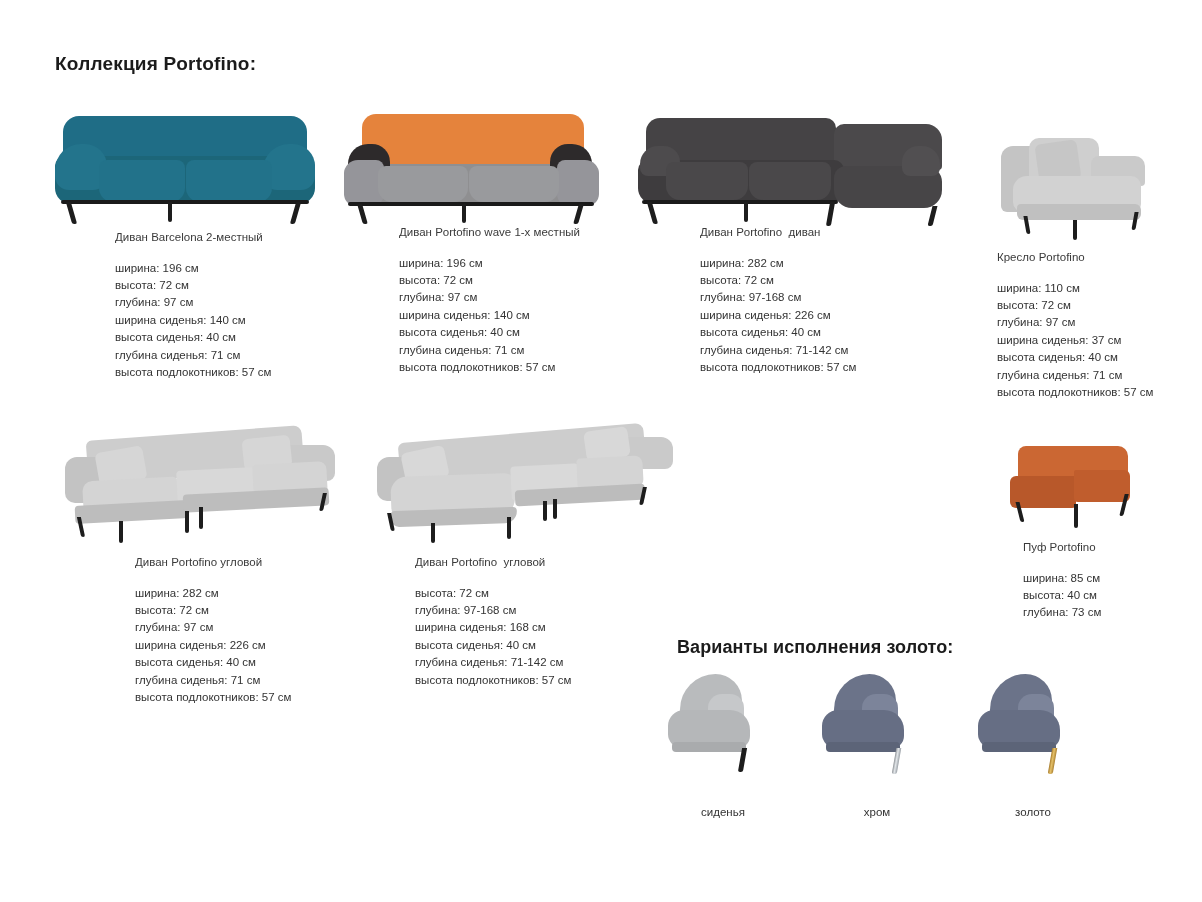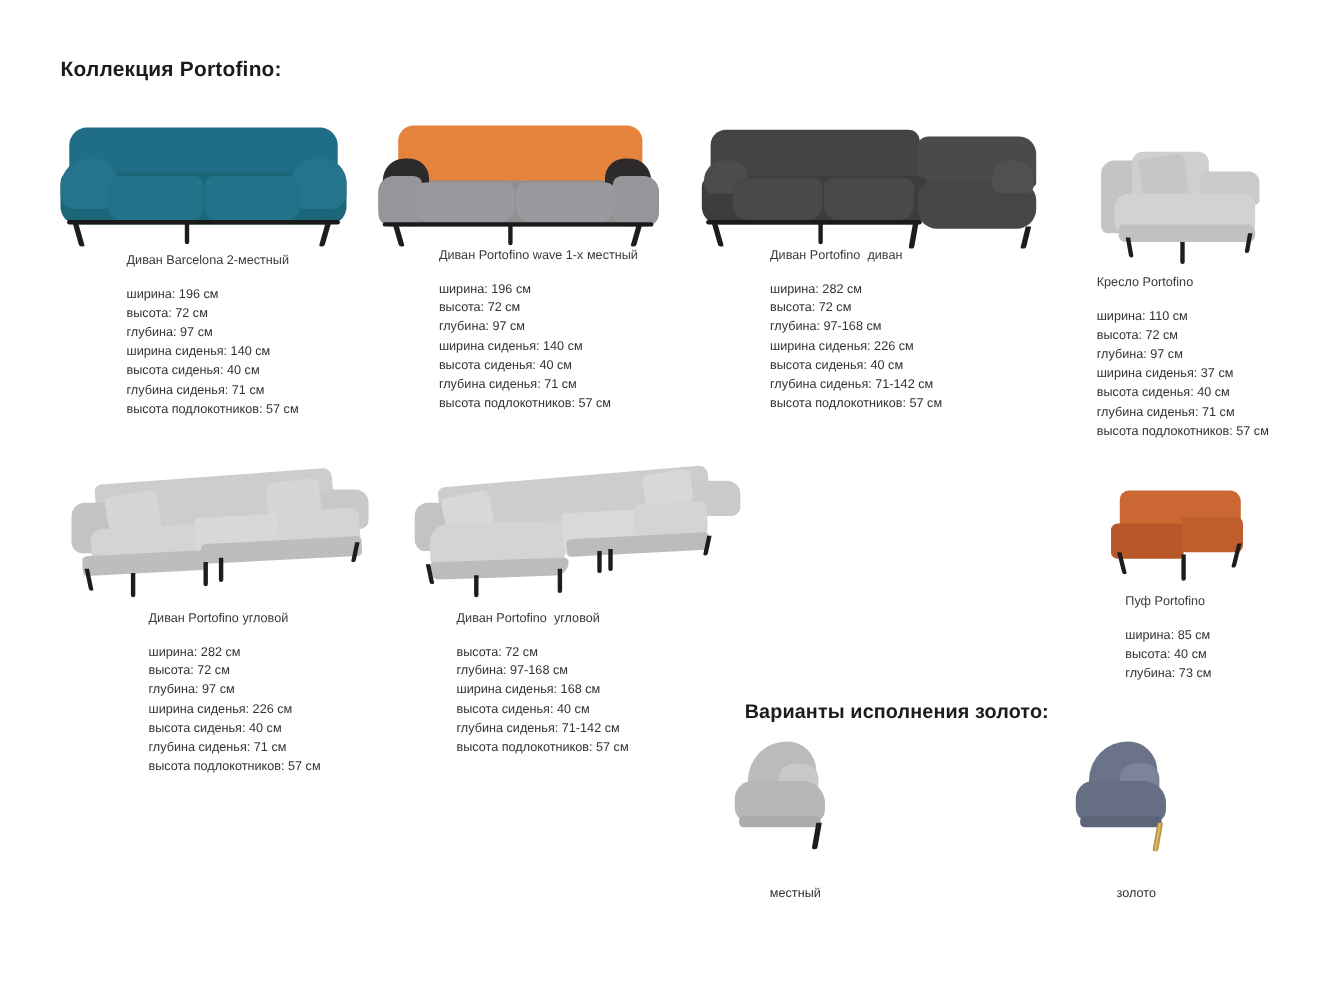--- a/index.html
+++ b/index.html
@@ -335,23 +335,33 @@
   </div>
 
   <div class="legvar" style="left:658px; top:668px;">
     <div class="lv-art">
       <div class="pv" style="left:22px; top:6px; width:62px; height:56px; background:#b9bbbd; border-radius:40px 30px 4px 4px;"></div>
       <div class="pv" style="left:50px; top:26px; width:36px; height:32px; background:#c6c8ca; border-radius:14px 14px 6px 6px;"></div>
       <div class="pv" style="left:10px; top:42px; width:82px; height:38px; background:#b5b7b9; border-radius:16px 20px 12px 14px;"></div>
       <div class="pv" style="left:14px; top:74px; width:74px; height:10px; background:#a9abad; border-radius:4px;"></div>
       <div class="leg" style="left:82px; top:80px; width:5px; height:24px; background:#1d1d1d; transform:skewX(-10deg);"></div>
     </div>
-    <div class="lv-label">местный</div>
-  </div>
-
+    <div class="lv-label">сиденья</div>
+  </div>
+
+  <div class="legvar" style="left:812px; top:668px;">
+    <div class="lv-art">
+      <div class="pv" style="left:22px; top:6px; width:62px; height:56px; background:#6b7389; border-radius:40px 30px 4px 4px;"></div>
+      <div class="pv" style="left:50px; top:26px; width:36px; height:32px; background:#7c849a; border-radius:14px 14px 6px 6px;"></div>
+      <div class="pv" style="left:10px; top:42px; width:82px; height:38px; background:#666e84; border-radius:16px 20px 12px 14px;"></div>
+      <div class="pv" style="left:14px; top:74px; width:74px; height:10px; background:#5c6478; border-radius:4px;"></div>
+      <div class="leg chrome" style="left:82px; top:80px; width:5px; height:26px; transform:skewX(-10deg);"></div>
+    </div>
+    <div class="lv-label">хром</div>
+  </div>
 
   <div class="legvar" style="left:968px; top:668px;">
     <div class="lv-art">
       <div class="pv" style="left:22px; top:6px; width:62px; height:56px; background:#6b7389; border-radius:40px 30px 4px 4px;"></div>
       <div class="pv" style="left:50px; top:26px; width:36px; height:32px; background:#7c849a; border-radius:14px 14px 6px 6px;"></div>
       <div class="pv" style="left:10px; top:42px; width:82px; height:38px; background:#666e84; border-radius:16px 20px 12px 14px;"></div>
       <div class="pv" style="left:14px; top:74px; width:74px; height:10px; background:#5c6478; border-radius:4px;"></div>
       <div class="leg gold" style="left:82px; top:80px; width:5px; height:26px; transform:skewX(-10deg);"></div>
     </div>
     <div class="lv-label">золото</div>

